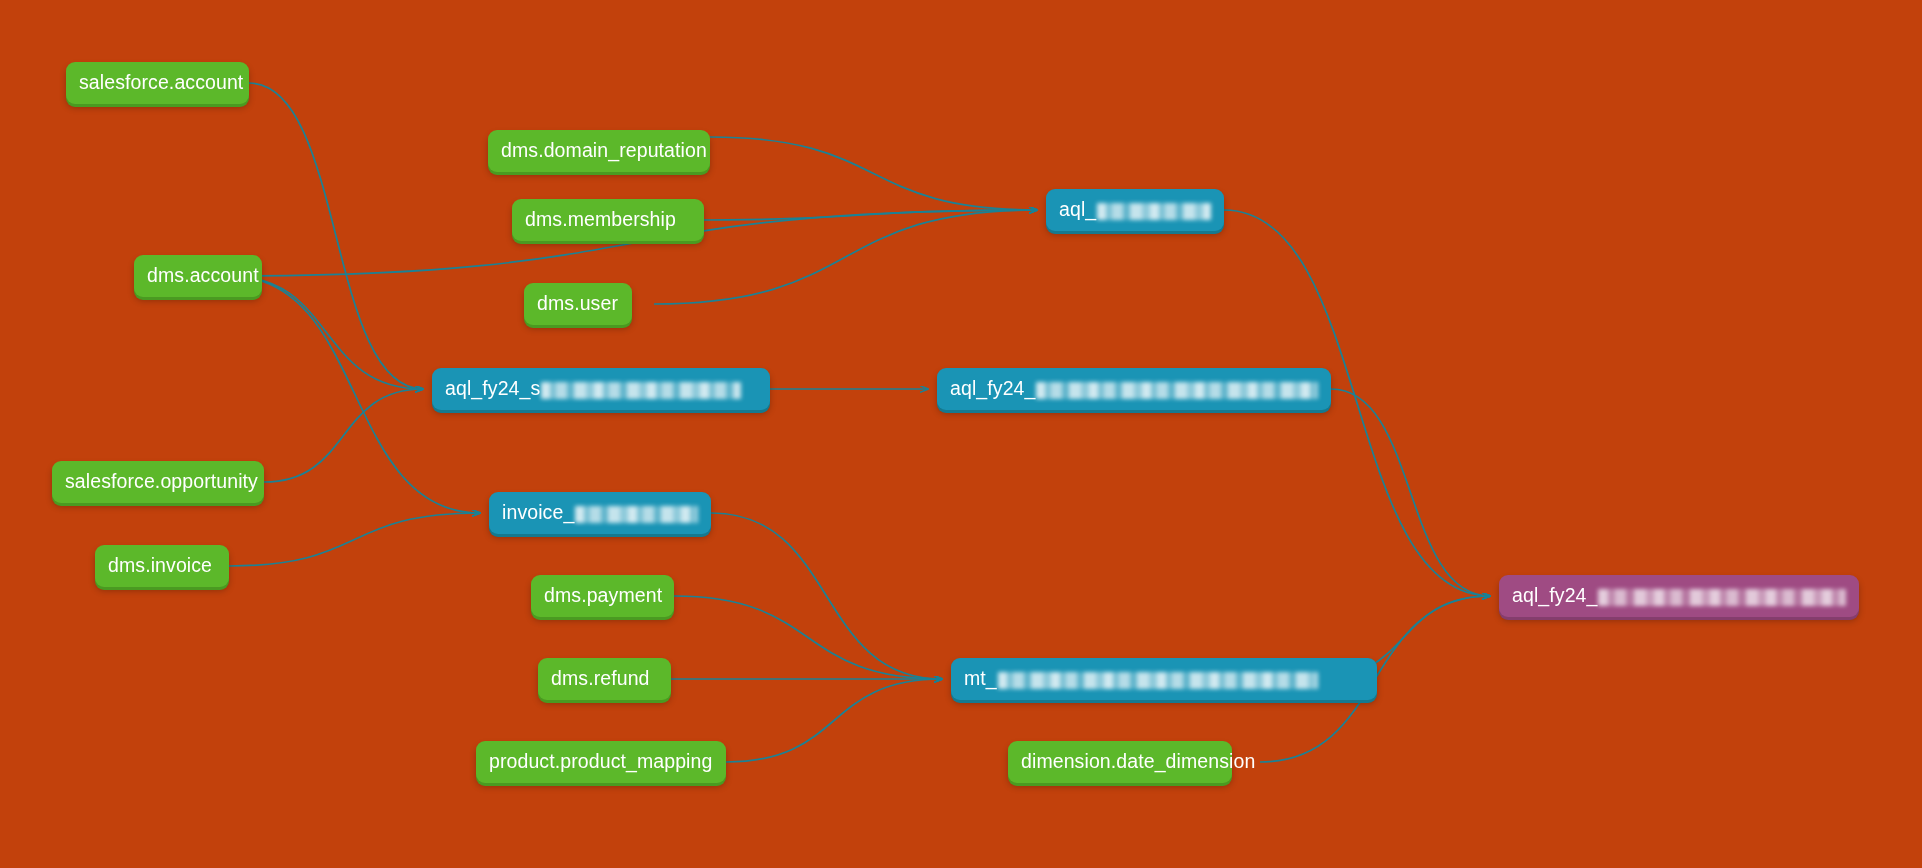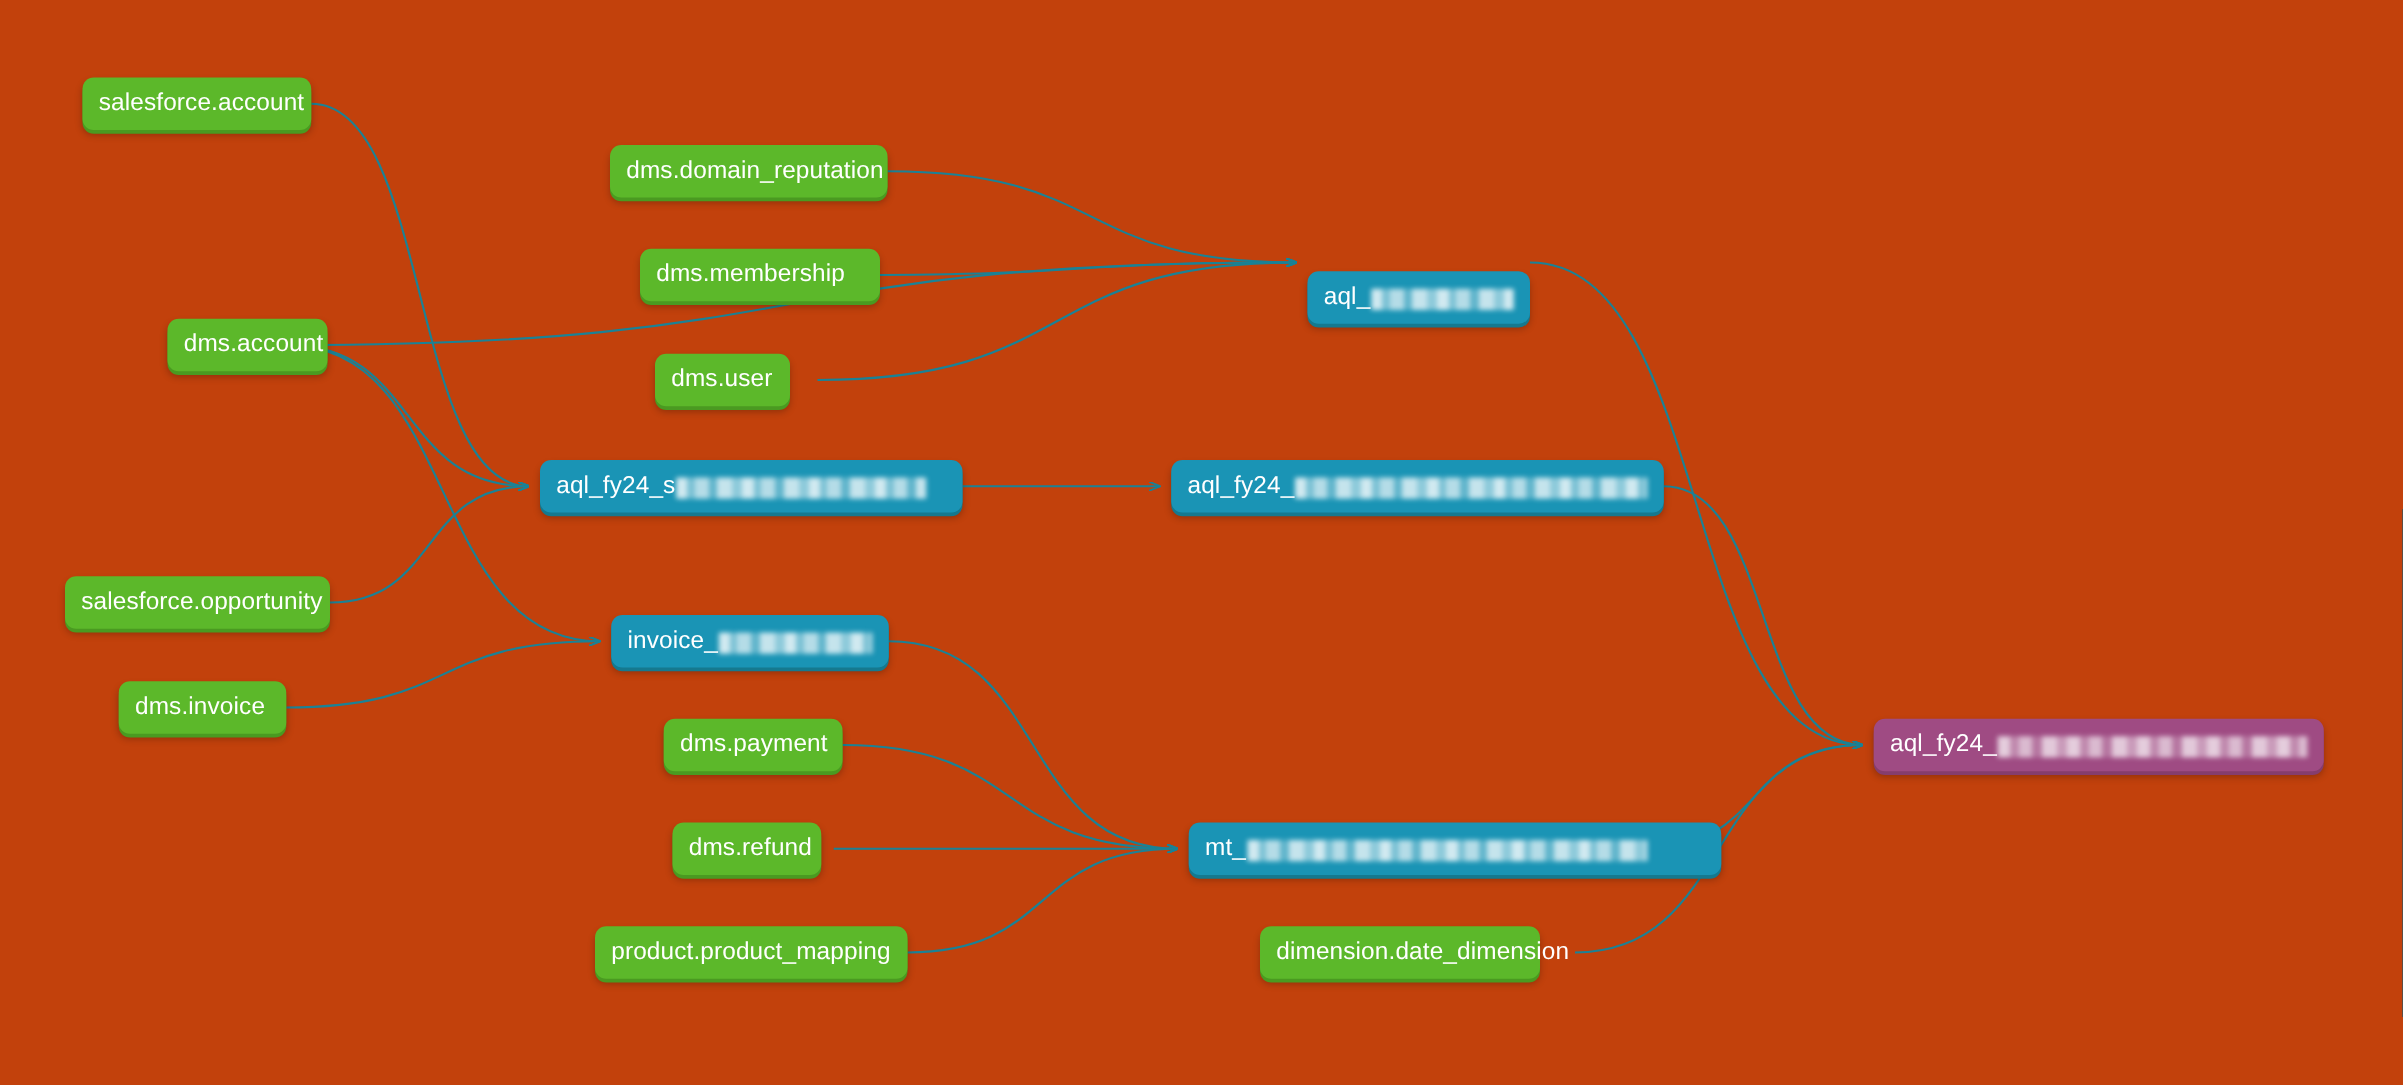--- a/index.html
+++ b/index.html
@@ -122,33 +122,33 @@
         <path d="M726,762 C844.8,762 823.2,679 942,679" marker-end="url(#arrowhead)"></path>
         <path d="M1317,679 C1412.15,679 1394.85,596 1490,596" marker-end="url(#arrowhead)"></path>
         <path d="M1260,762 C1386.5,762 1363.5,596 1490,596" marker-end="url(#arrowhead)"></path>
       </g>
   </svg>
 
   <div id="nodes">
       <div class="node node-source" style="left: 66px; top: 62px; width: 183px; height: 42px;">
         <span class="node-label">salesforce.account</span>
       </div>
-      <div class="node node-source" style="left: 488px; top: 116px; width: 222px; height: 42px;">
+      <div class="node node-source" style="left: 488px; top: 130px; width: 222px; height: 42px;">
         <span class="node-label">dms.domain_reputation</span>
       </div>
       <div class="node node-source" style="left: 512px; top: 199px; width: 192px; height: 42px;">
         <span class="node-label">dms.membership</span>
       </div>
       <div class="node node-source" style="left: 90px; top: 255px; width: 128px; height: 42px; margin-left: 44px;">
         <span class="node-label">dms.account</span>
       </div>
       <div class="node node-source" style="left: 524px; top: 283px; width: 108px; height: 42px;">
         <span class="node-label">dms.user</span>
       </div>
-      <div class="node node-model" style="left: 1046px; top: 189px; width: 178px; height: 42px; margin-top: 28px;">
+      <div class="node node-model" style="left: 1046px; top: 189px; width: 178px; height: 42px;">
         <span class="node-label">aql_</span>
         <span class="node-redact" style="width: 120px;"></span>
       </div>
       <div class="node node-model" style="left: 432px; top: 368px; width: 338px; height: 42px;">
         <span class="node-label">aql_fy24_s</span>
         <span class="node-redact" style="width: 200px;"></span>
       </div>
       <div class="node node-model" style="left: 937px; top: 368px; width: 394px; height: 42px;">
         <span class="node-label">aql_fy24_</span>
         <span class="node-redact" style="width: 294px;"></span>
@@ -159,21 +159,21 @@
       <div class="node node-model" style="left: 489px; top: 492px; width: 222px; height: 42px;">
         <span class="node-label">invoice_</span>
         <span class="node-redact" style="width: 140px;"></span>
       </div>
       <div class="node node-source" style="left: 95px; top: 545px; width: 134px; height: 42px;">
         <span class="node-label">dms.invoice</span>
       </div>
       <div class="node node-source" style="left: 531px; top: 575px; width: 143px; height: 42px; text-align: center;">
         <span class="node-label">dms.payment</span>
       </div>
-      <div class="node node-source" style="left: 538px; top: 658px; width: 119px; height: 42px;">
+      <div class="node node-source" style="left: 538px; top: 658px; width: 133px; height: 42px;">
         <span class="node-label">dms.refund</span>
       </div>
       <div class="node node-model" style="left: 951px; top: 658px; width: 426px; height: 42px;">
         <span class="node-label">mt_</span>
         <span class="node-redact" style="width: 320px;"></span>
       </div>
       <div class="node node-source" style="left: 476px; top: 741px; width: 250px; height: 42px;">
         <span class="node-label">product.product_mapping</span>
       </div>
       <div class="node node-source" style="left: 1008px; top: 741px; width: 224px; height: 42px;">

